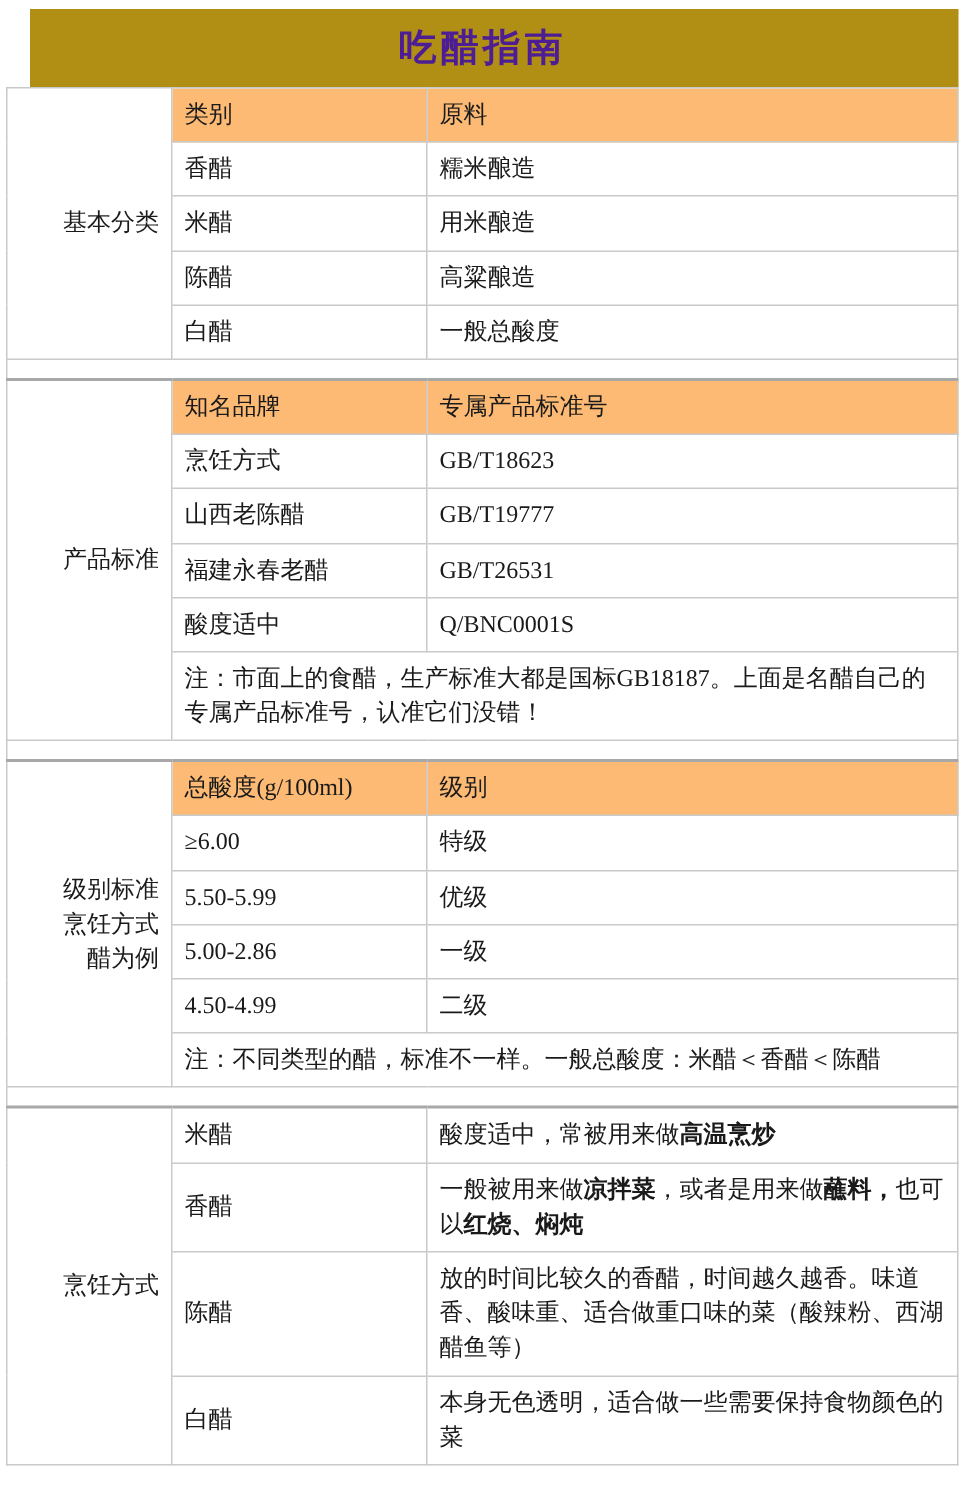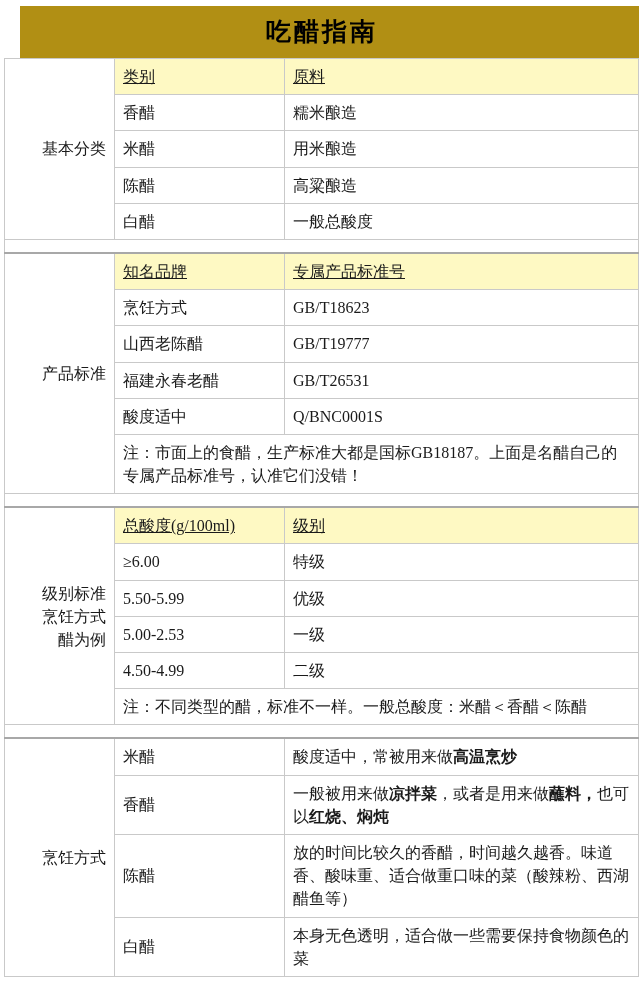--- a/index.html
+++ b/index.html
@@ -16,21 +16,21 @@
   }
   .page {
     width: 643px;
     height: 1000px;
     box-sizing: border-box;
     padding: 6px 4px 0 4px;
     background: #ffffff;
   }
   .title-bar {
     background: #b18f14;
-    color: #000000;
+    color: #4c1d95;
     text-align: center;
     font-size: 25px;
     font-weight: bold;
     letter-spacing: 3px;
     padding: 9px 15px 10px 0;
     font-family: "Liberation Sans", "DejaVu Sans", sans-serif;
     margin-left: 16px;
   }
   table.main {
     border-collapse: collapse;
@@ -48,22 +48,21 @@
   td.cat {
     width: 110px;
     text-align: right;
     font-size: 16px;
     padding-left: 10px;
   }
   td.mid {
     width: 170px;
   }
   td.hdr {
-    background: #fef9c3;
-    text-decoration: underline;
+    background: #fdba74;
   }
   td.note {
     font-size: 16px;
     line-height: 1.5;
   }
   .sep-row td {
     border: none;
     padding: 0;
     height: 5px;
     background: #ffffff;
@@ -152,21 +151,21 @@
     </tr>
     <tr>
       <td class="mid">≥6.00</td>
       <td>特级</td>
     </tr>
     <tr>
       <td class="mid">5.50-5.99</td>
       <td>优级</td>
     </tr>
     <tr>
-      <td class="mid">5.00-2.53</td>
+      <td class="mid">5.00-2.86</td>
       <td>一级</td>
     </tr>
     <tr>
       <td class="mid">4.50-4.99</td>
       <td>二级</td>
     </tr>
     <tr>
       <td class="note" colspan="2">注：不同类型的醋，标准不一样。一般总酸度：米醋＜香醋＜陈醋</td>
     </tr>
 

